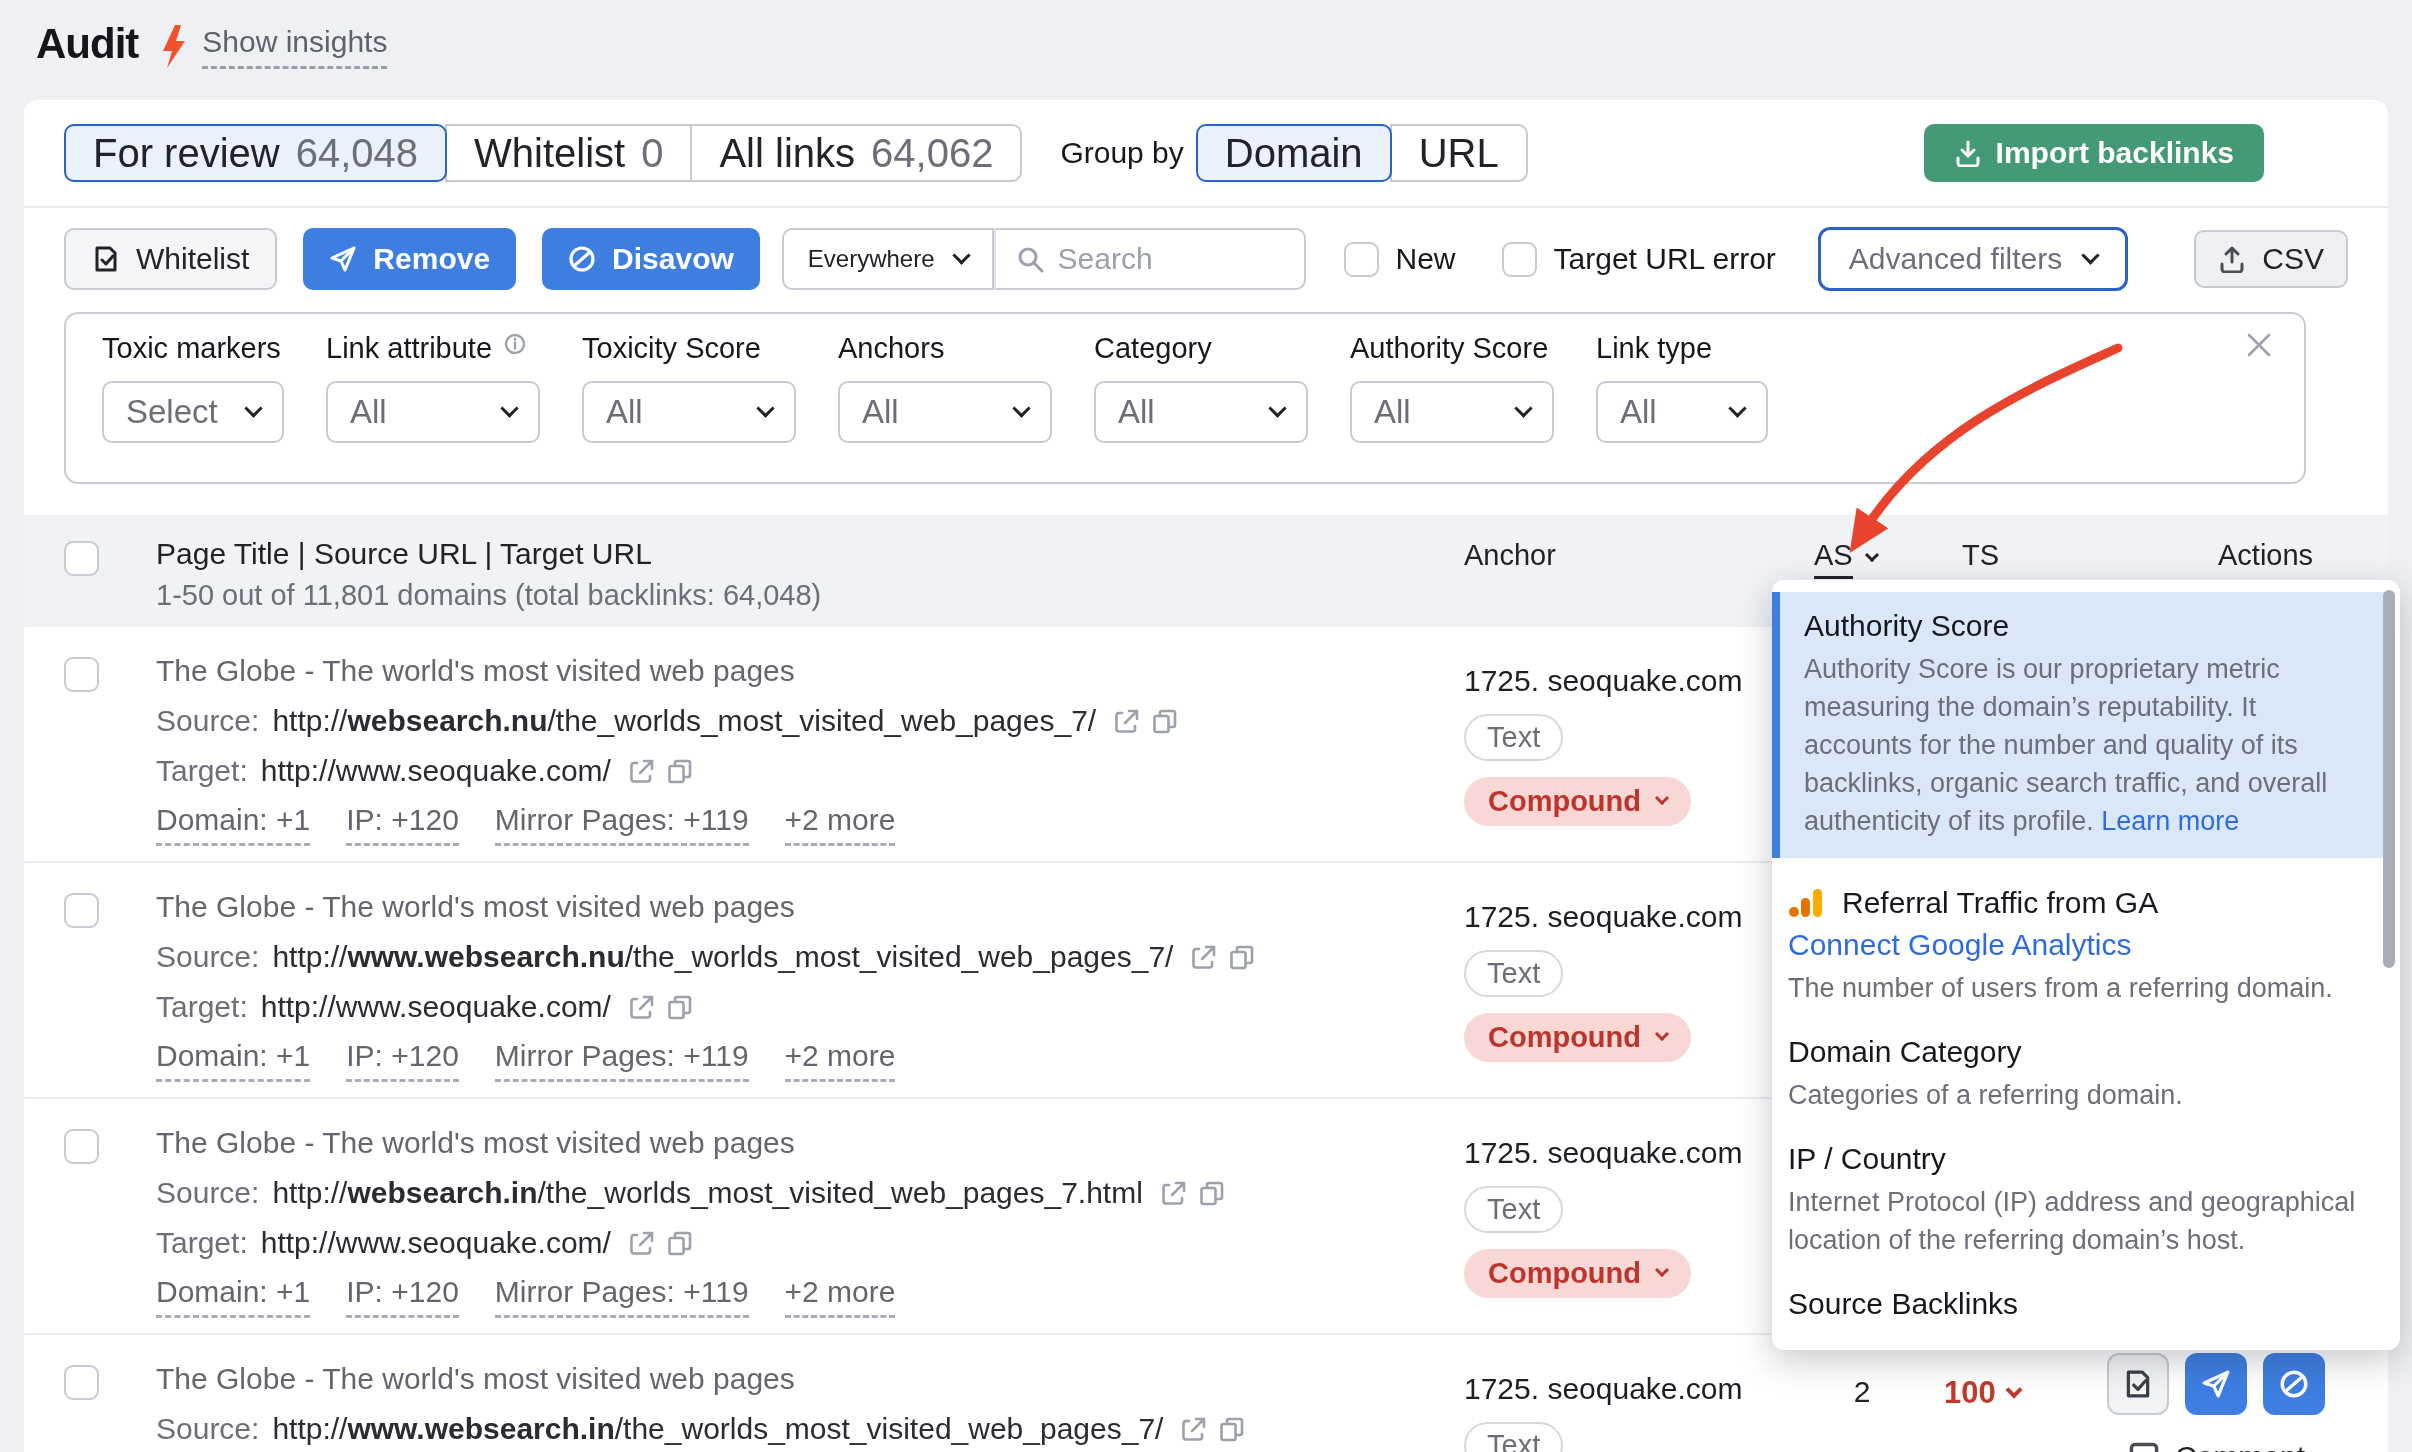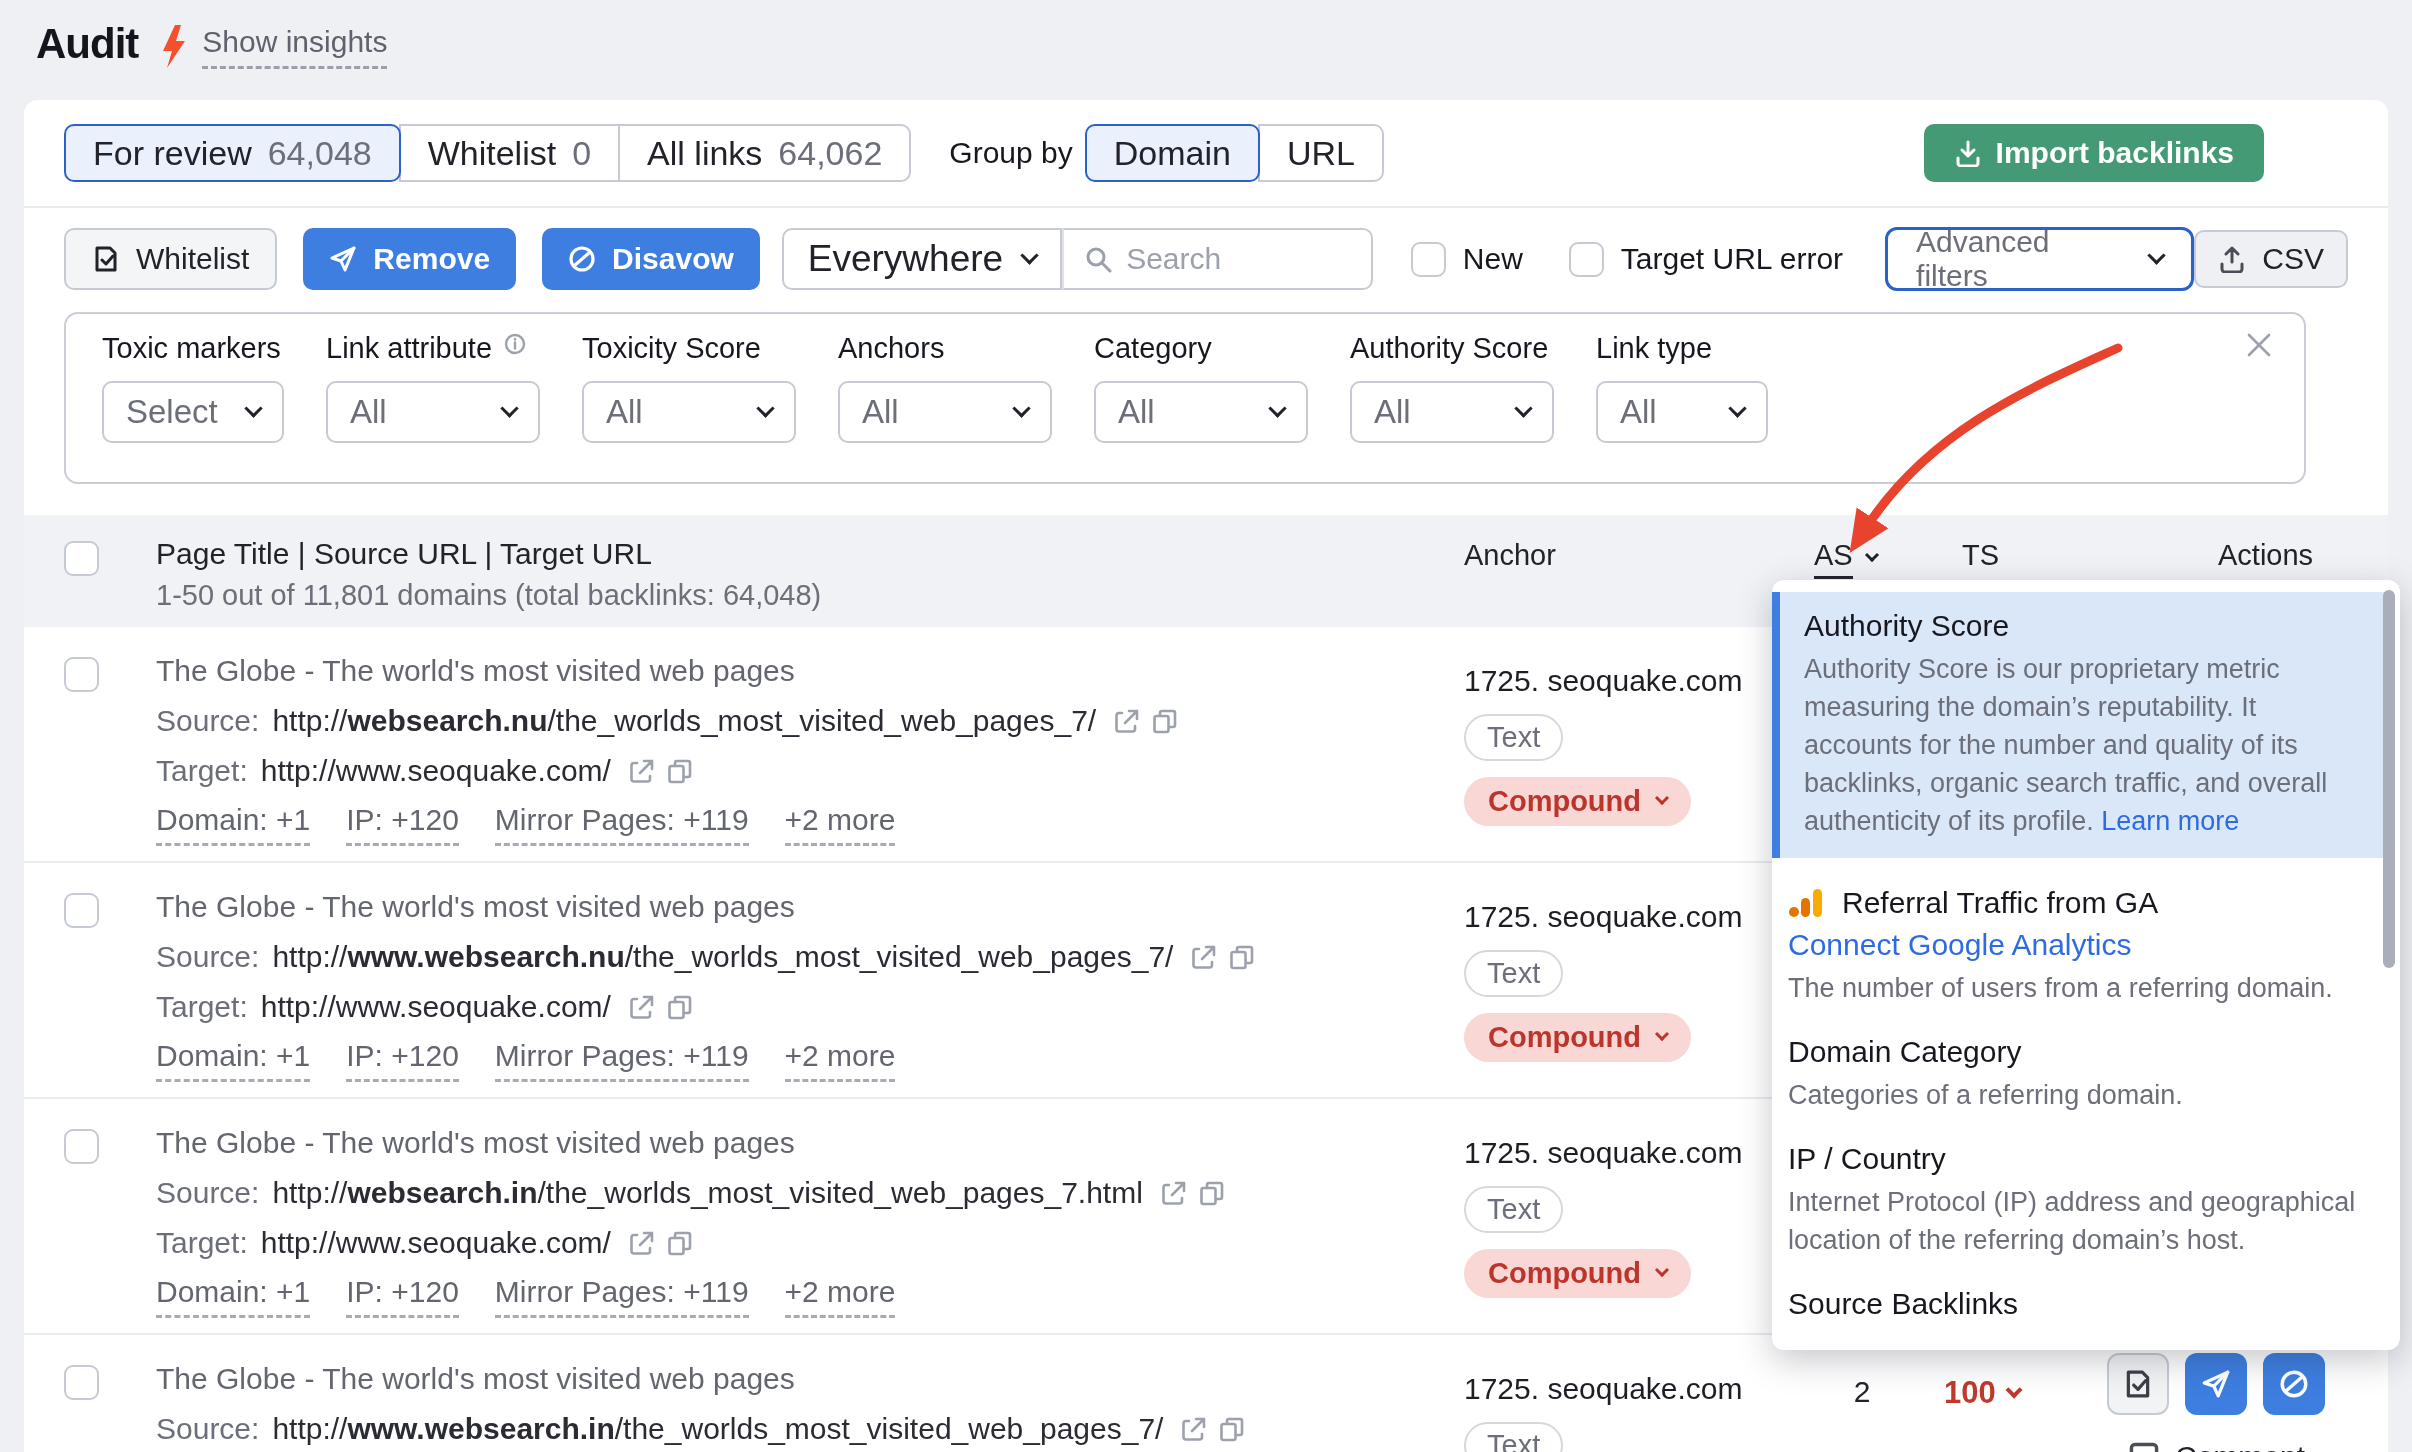--- a/index.html
+++ b/index.html
@@ -14,37 +14,37 @@
   .audit-title {font-size:42px;font-weight:bold;color:#15161d;letter-spacing:-1px}
   .insights {display:flex;align-items:center;gap:14px;margin-top:6px}
   .insights-label {font-size:30px;color:#5f626e;border-bottom:3px dashed #9aa0ab;padding-bottom:7px;cursor:pointer}
 
   
   .card {position:absolute;left:24px;top:100px;width:2364px;height:1352px;background:#fff;border-radius:14px 14px 0 0}
 
   
   .tabs-row {position:absolute;top:24px;left:40px;right:40px;height:58px;display:flex;align-items:center}
   .seg {display:flex}
-  .seg-btn {height:58px;display:flex;align-items:center;gap:16px;padding:0 27px;background:#fff;border:2px solid #c6cad3;font-size:34px;color:#22232a;margin-left:-2px;cursor:pointer;white-space:nowrap}
+  .seg-btn {height:58px;display:flex;align-items:center;gap:16px;padding:0 27px;background:#fff;border:2px solid #c6cad3;font-size:40px;color:#22232a;margin-left:-2px;cursor:pointer;white-space:nowrap}
   .seg-btn:first-child {border-radius:10px 0 0 10px;margin-left:0}
   .seg-btn:last-child {border-radius:0 10px 10px 0}
   .seg-btn.selected {border:2px solid #2b62c9;background:#eaf1fc;position:relative;z-index:1;border-radius:10px}
   .count {color:#6c6e79}
   .groupby-label {margin-left:38px;font-size:30px;color:#17181f}
   .group-seg {margin-left:12px}
   .import-btn {position:absolute;right:84px;top:0;height:58px;background:#459a76;color:#fff;border:none;border-radius:10px;font-size:30px;font-weight:bold;display:flex;align-items:center;gap:14px;padding:0 30px;cursor:pointer}
 
   .divider {position:absolute;top:106px;left:0;right:0;height:2px;background:#e8eaee}
 
   
   .toolbar {position:absolute;top:128px;left:40px;right:40px;height:62px;display:flex;align-items:center}
   .btn {height:62px;display:inline-flex;align-items:center;gap:16px;padding:0 26px;border-radius:10px;font-size:30px;cursor:pointer;white-space:nowrap}
   .btn-gray {background:#f4f5f7;border:2px solid #c6cad3;color:#22232a}
   .btn-blue {background:#3d7ee0;border:none;color:#fff;font-weight:bold}
-  .scope-select {height:62px;border:2px solid #c6cad3;border-radius:10px 0 0 10px;display:flex;align-items:center;gap:20px;padding:0 24px;font-size:37px;background:#fff;cursor:pointer;margin-left:22px}
+  .scope-select {height:62px;border:2px solid #c6cad3;border-radius:10px 0 0 10px;display:flex;align-items:center;gap:20px;padding:0 24px;font-size:24px;background:#fff;cursor:pointer;margin-left:22px}
   .search-box {height:62px;border:2px solid #c6cad3;border-left:2px solid #dfe1e6;border-radius:0 10px 10px 0;display:flex;align-items:center;gap:14px;padding:0 20px;width:312px;background:#fff}
   .search-box input {border:none;outline:none;font-size:30px;width:100%;color:#22232a;font-family:inherit;background:transparent}
   .search-box input::placeholder {color:#9ba0ab}
   .check {width:35px;height:35px;border:2px solid #c6cad3;border-radius:9px;background:#fff;cursor:pointer;flex:none}
   .cb-label {font-size:30px;margin-left:17px;color:#17181f;white-space:nowrap}
   .adv-btn {height:64px;border:3px solid #2b62c9;border-radius:12px;background:#fff;color:#6c6e79;font-size:30px;display:flex;align-items:center;gap:22px;padding:0 28px;margin-left:42px;cursor:pointer}
   .csv-btn {margin-left:auto;height:58px;background:#eef0f3;border:2px solid #c6cad3;border-radius:10px;display:flex;align-items:center;gap:16px;padding:0 22px;font-size:30px;color:#22232a;cursor:pointer}
 
   
   .filter-panel {position:absolute;top:212px;left:40px;width:2242px;height:172px;border:2px solid #c9cdd6;border-radius:14px}

